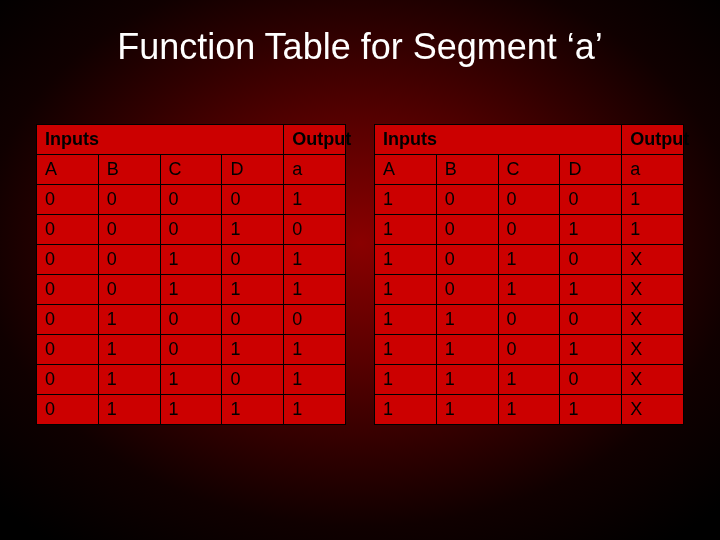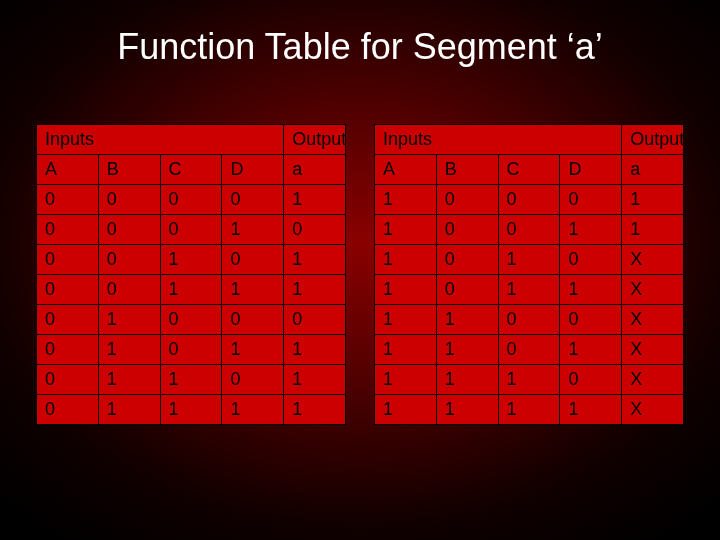--- a/index.html
+++ b/index.html
@@ -53,21 +53,21 @@
     font-weight: 400;
     text-align: left;
     padding: 3px 6px 3px 8px;
     height: 23px;
     background: #cc0000;
   }
   .tbl th {
     font-weight: 400;
   }
   .tbl .grp td {
-    font-weight: 400;
+    font-weight: 700;
   }
 </style>
 </head>
 <body>
 
 <div class="slide">
   <div class="title">Function Table for Segment ‘a’</div>
 
   <div class="tables-row">
 

